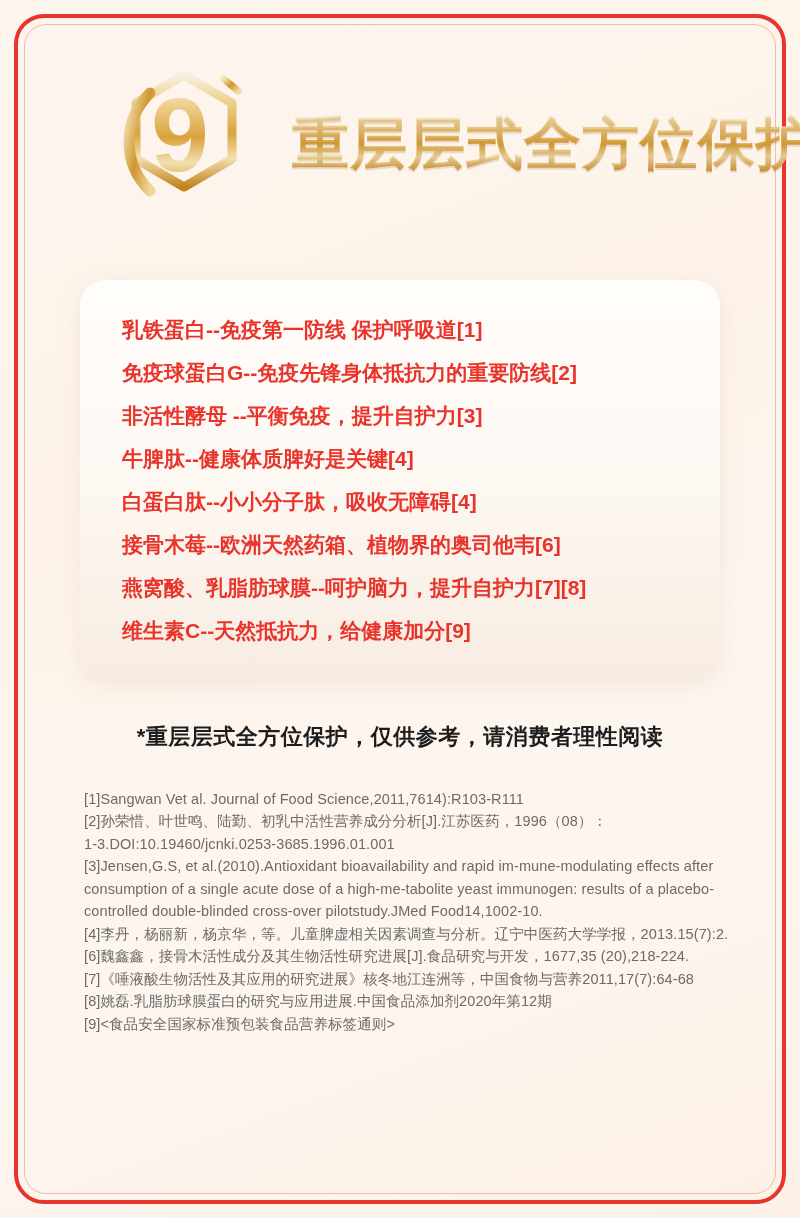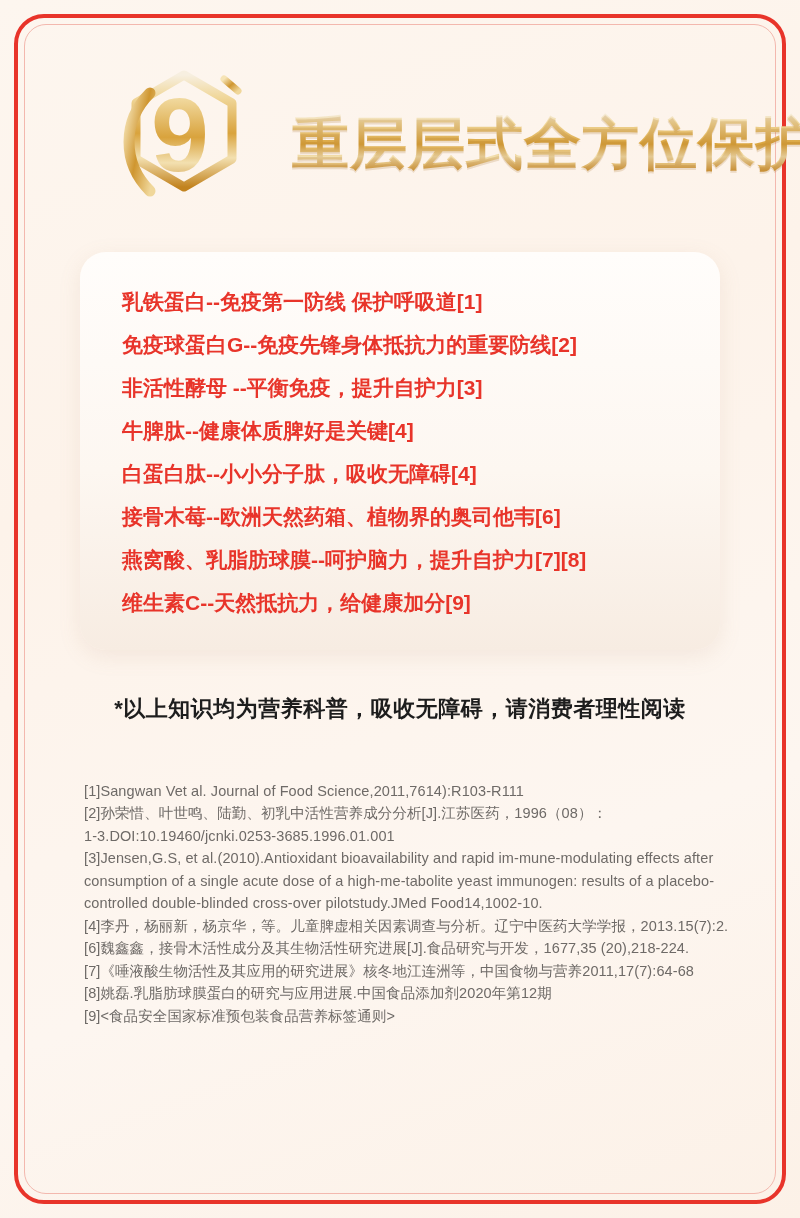--- a/index.html
+++ b/index.html
@@ -83,21 +83,21 @@
     color: transparent;
     -webkit-text-fill-color: transparent;
     text-shadow: 0 2px 0 rgba(160, 100, 20, 0.18);
     white-space: nowrap;
     line-height: 1.1;
     margin-left: 32px;
   }
 
   
   .benefits-card {
-    margin: 24px auto 0 auto;
+    margin: 52px auto 0 auto;
     width: 640px;
     min-height: 350px;
     border-radius: 26px;
     background: linear-gradient(180deg, #fffdfb 0%, #fdf7f1 55%, #f7ece2 100%);
     box-shadow: 0 6px 22px rgba(180, 140, 110, 0.13);
     padding: 28px 34px 26px 42px;
     box-sizing: border-box;
   }
   .benefit-line {
     color: #e8342a;
@@ -113,21 +113,21 @@
     margin-top: 44px;
     text-align: center;
     color: #1d1d1d;
     font-size: 22px;
     font-weight: bold;
     letter-spacing: 0.5px;
   }
 
   
   .references {
-    margin-top: 56px;
+    margin-top: 36px;
     padding-left: 20px;
     padding-right: 8px;
   }
   .ref-line {
     color: #6e6a67;
     font-size: 14.5px;
     line-height: 1.55;
     letter-spacing: 0.1px;
     white-space: nowrap;
   }
@@ -179,21 +179,21 @@
       <div class="benefit-line">乳铁蛋白--免疫第一防线 保护呼吸道[1]</div>
       <div class="benefit-line">免疫球蛋白G--免疫先锋身体抵抗力的重要防线[2]</div>
       <div class="benefit-line">非活性酵母 --平衡免疫，提升自护力[3]</div>
       <div class="benefit-line">牛脾肽--健康体质脾好是关键[4]</div>
       <div class="benefit-line">白蛋白肽--小小分子肽，吸收无障碍[4]</div>
       <div class="benefit-line">接骨木莓--欧洲天然药箱、植物界的奥司他韦[6]</div>
       <div class="benefit-line">燕窝酸、乳脂肪球膜--呵护脑力，提升自护力[7][8]</div>
       <div class="benefit-line">维生素C--天然抵抗力，给健康加分[9]</div>
     </div>
 
-    <div class="disclaimer">*以上知识均为营养科普，吸收无障碍，请消费者理性阅读</div>
+    <div class="disclaimer">*重层层式全方位保护，仅供参考，请消费者理性阅读</div>
 
     <div class="references">
       <div class="ref-line">[1]Sangwan Vet al. Journal of Food Science,2011,7614):R103-R111</div>
       <div class="ref-line">[2]孙荣惜、叶世鸣、陆勤、初乳中活性营养成分分析[J].江苏医药，1996（08）：</div>
       <div class="ref-line">1-3.DOI:10.19460/jcnki.0253-3685.1996.01.001</div>
       <div class="ref-line wrapline">[3]Jensen,G.S, et al.(2010).Antioxidant bioavailability and rapid im-mune-modulating effects after consumption of a single acute dose of a high-me-tabolite yeast immunogen: results of a placebo-controlled double-blinded cross-over pilotstudy.JMed Food14,1002-10.</div>
       <div class="ref-line">[4]李丹，杨丽新，杨京华，等。儿童脾虚相关因素调查与分析。辽宁中医药大学学报，2013.15(7):2.</div>
       <div class="ref-line">[6]魏鑫鑫，接骨木活性成分及其生物活性研究进展[J].食品研究与开发，1677,35 (20),218-224.</div>
       <div class="ref-line">[7]《唾液酸生物活性及其应用的研究进展》核冬地江连洲等，中国食物与营养2011,17(7):64-68</div>
       <div class="ref-line">[8]姚磊.乳脂肪球膜蛋白的研究与应用进展.中国食品添加剂2020年第12期</div>

